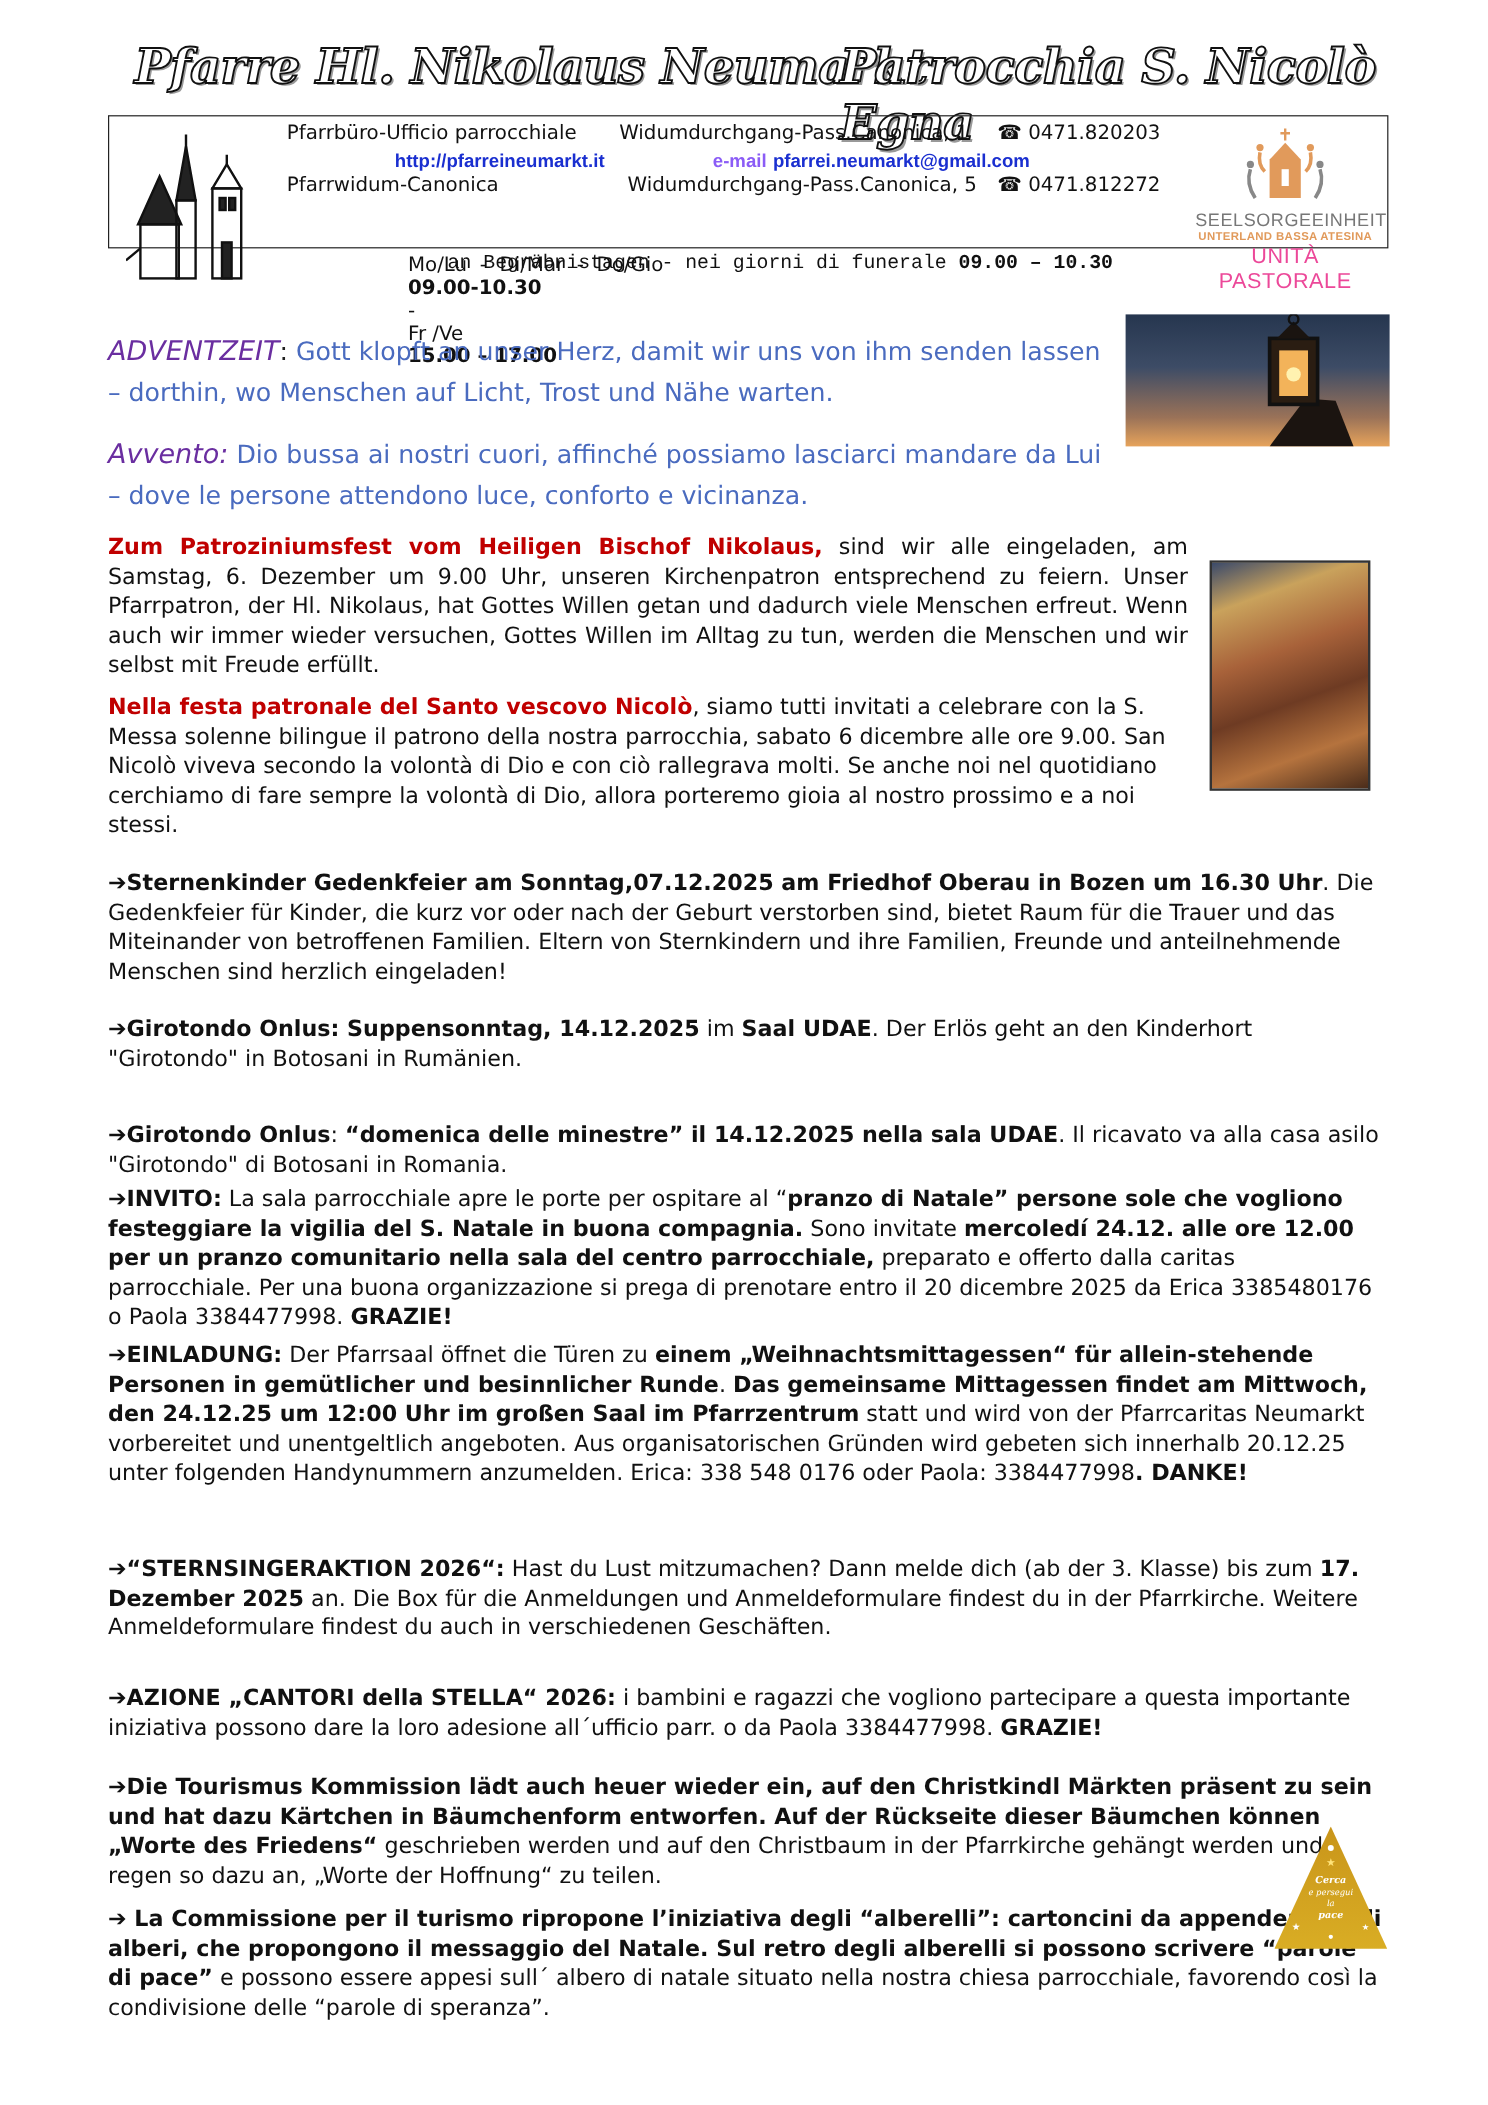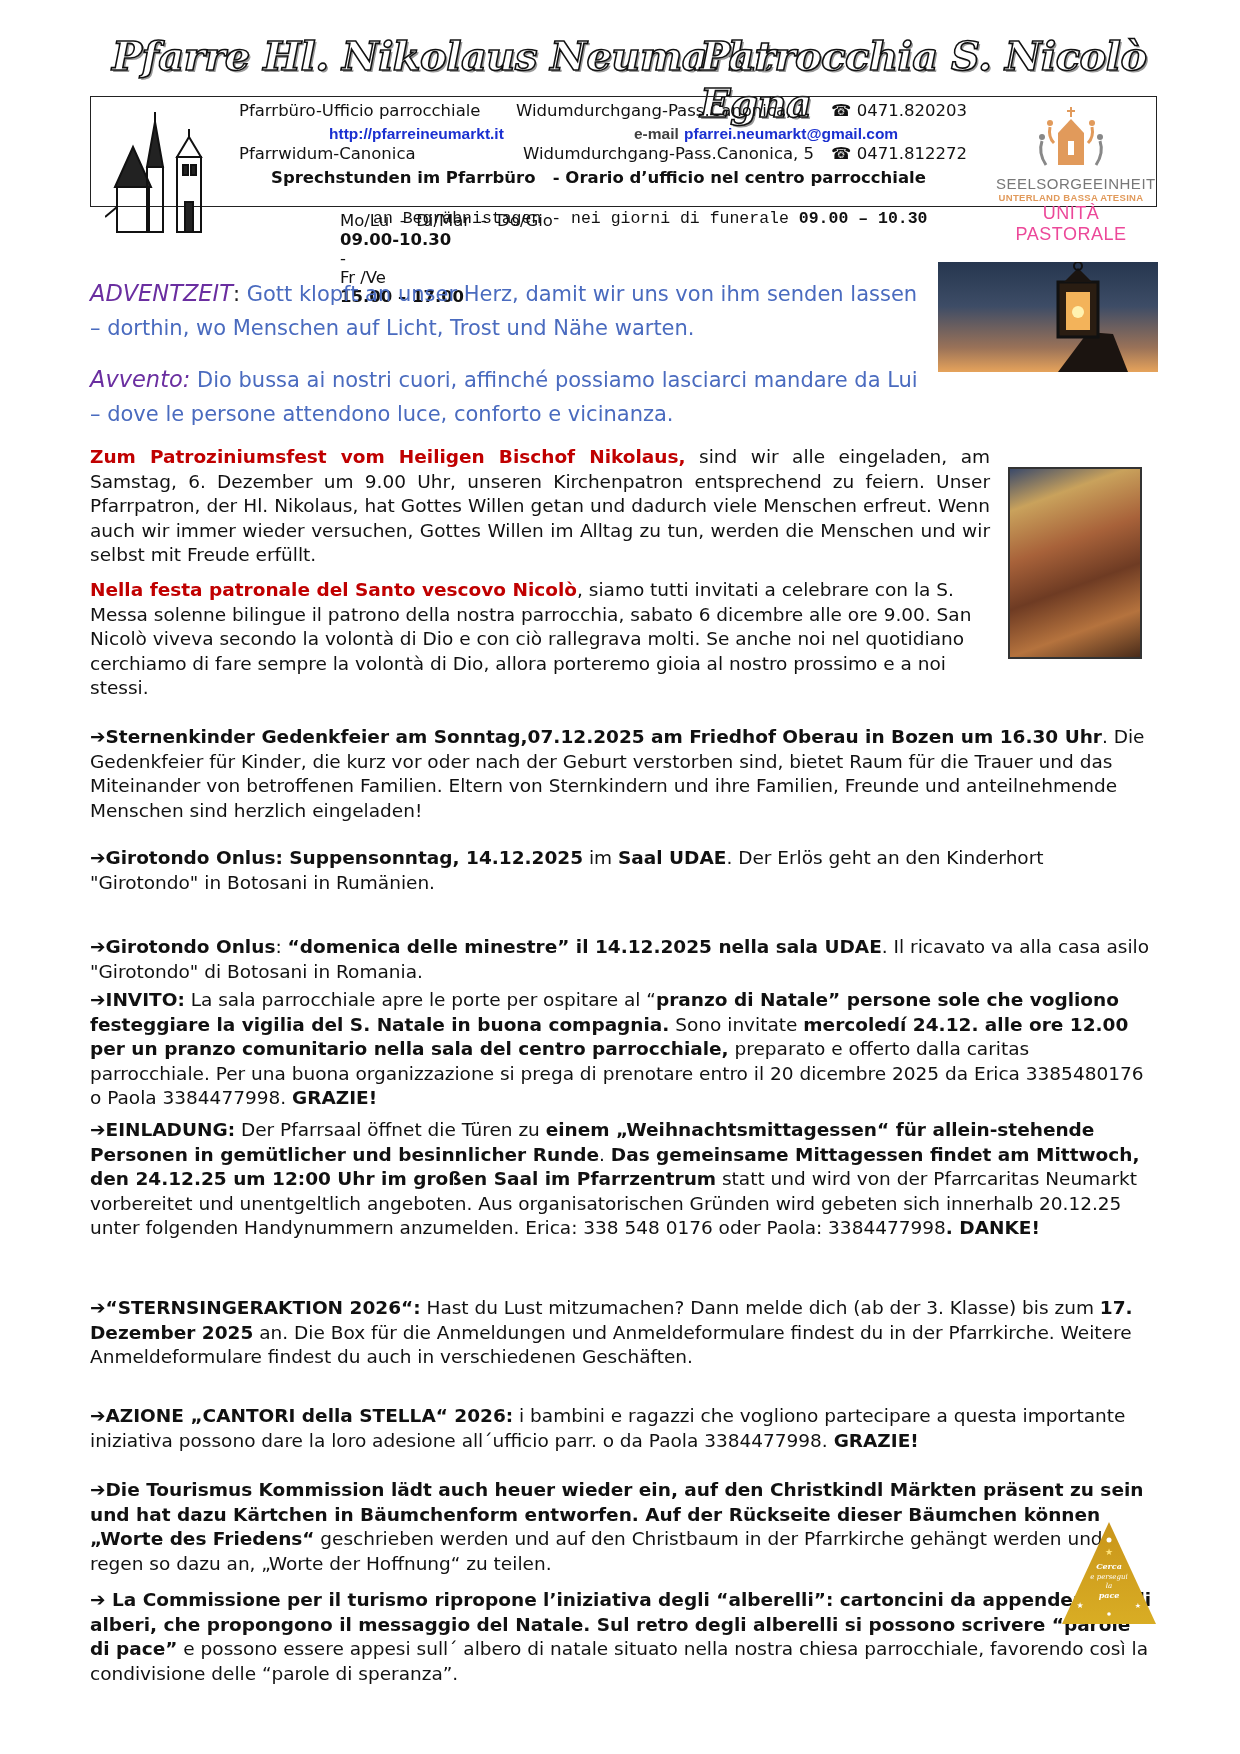--- a/index.html
+++ b/index.html
@@ -59,32 +59,31 @@
     <span>Pfarrbüro-Ufficio parrocchiale</span>
   </div>
   <div class="hl" style="left:425px;top:4px;">Widumdurchgang-Pass.Canonica, 1</div>
   <div class="hl" style="left:740px;top:4px;">
     <span>☎</span>
     <span>0471.820203</span>
   </div>
 
   <div class="hl" style="left:238px;top:27px;"><span class="blue">http://pfarreineumarkt.it</span></div>
   <div class="hl" style="left:503px;top:27px;">
-    <span class="blue" style="color:#404040;margin-left:40px;">e-mail</span>
+    <span class="blue" style="color:#8b5cf6;">e-mail</span>
     <span class="blue2">pfarrei.neumarkt@gmail.com</span>
   </div>
 
   <div class="hl" style="left:148px;top:47px;">Pfarrwidum-Canonica</div>
   <div class="hl" style="left:432px;top:47px;">Widumdurchgang-Pass.Canonica, 5</div>
   <div class="hl" style="left:740px;top:47px;">
     <span>☎</span>
     <span>0471.812272</span>
   </div>
 
-  <div class="hl b" style="left:180px;top:71px;white-space:pre;">Sprechstunden im Pfarrbüro   - Orario d’ufficio nel centro parrocchiale</div>
   <div class="hl" style="left:228px;top:95px;white-space:pre;">
     <span>Mo/Lu  -  Di/Mar  -  Do/Gio</span>&nbsp;&nbsp;
     <b>09.00-10.30</b>&nbsp;&nbsp;
     <span>-</span>&nbsp;&nbsp;
     <span>Fr /Ve</span>&nbsp;&nbsp;
     <b>15.00 – 17.00</b>
   </div>
   <div class="hl" style="left:282px;top:112px;font-family:Liberation Mono, monospace;">
     <span>an Begräbnistagen - nei giorni di funerale</span>
     <b>09.00 – 10.30</b>

